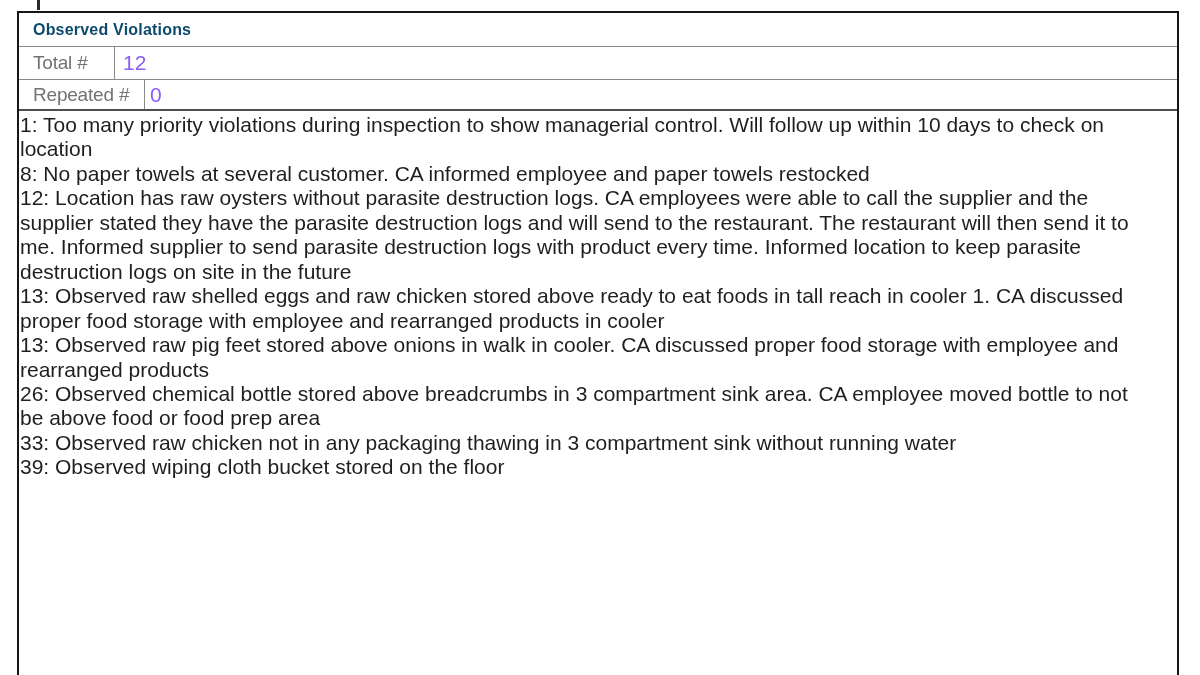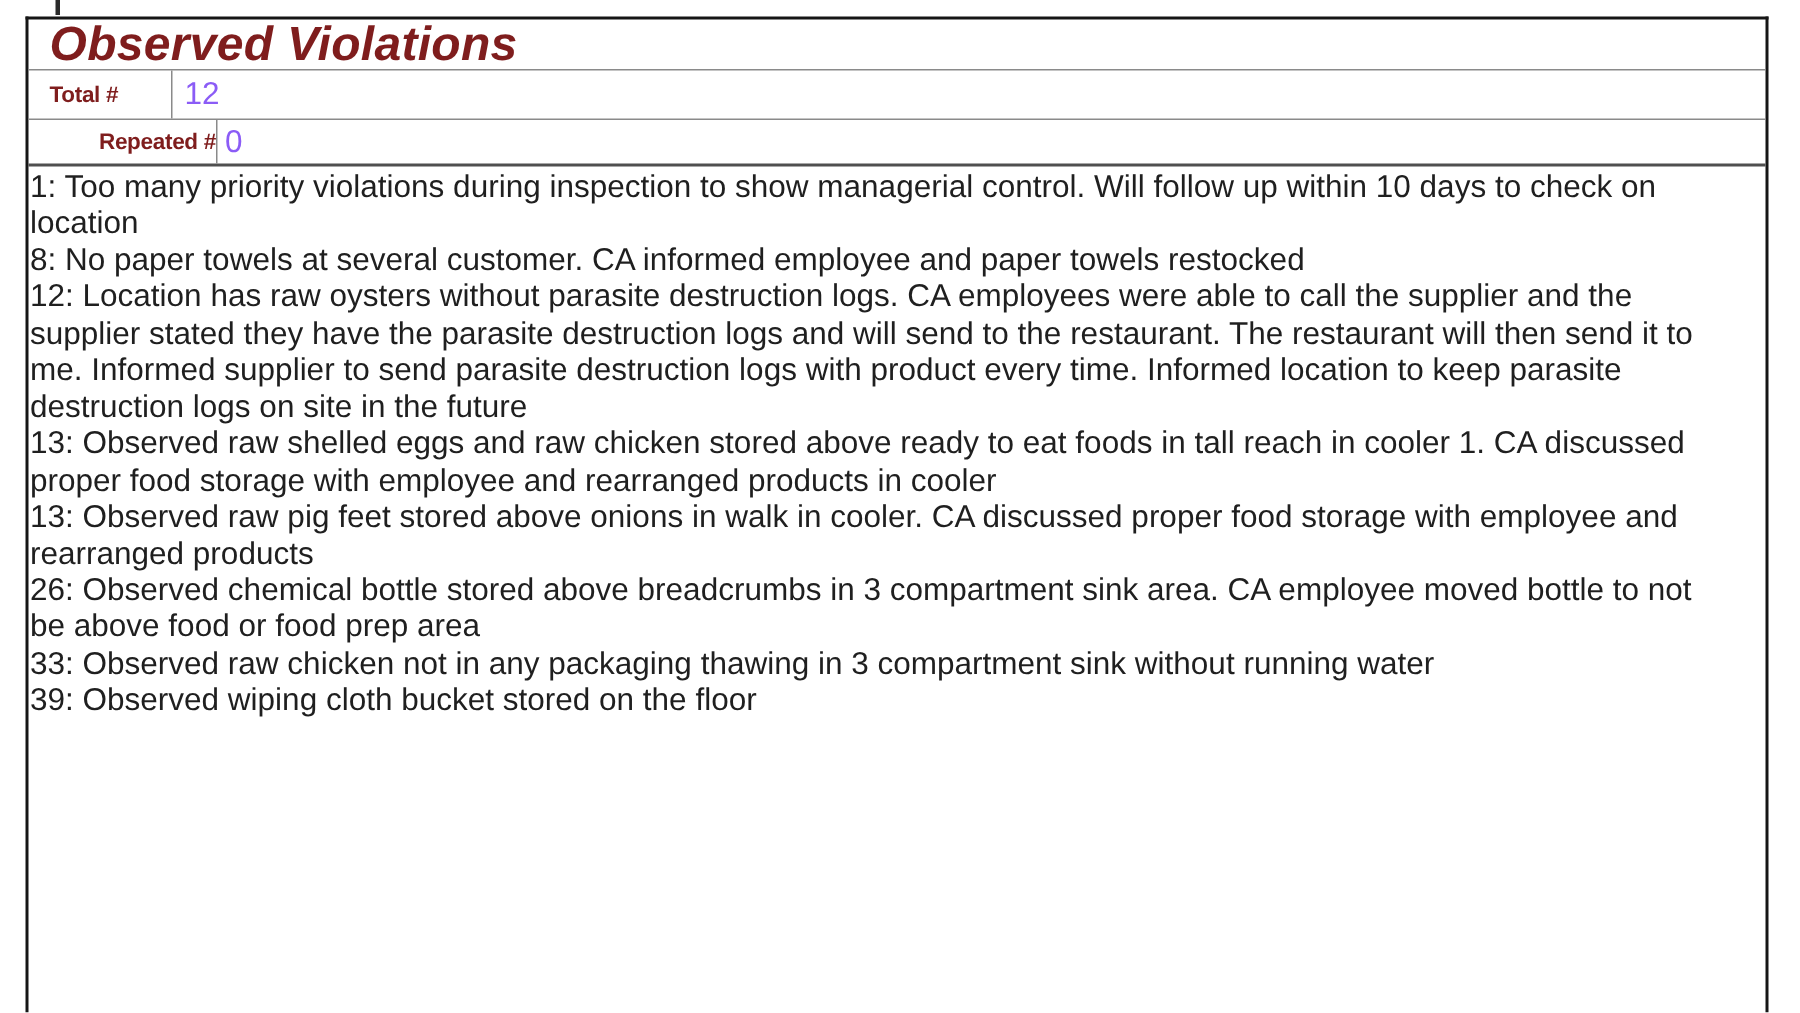--- a/index.html
+++ b/index.html
@@ -35,46 +35,45 @@
   }
   .header-row {
     height: 34px;
     box-sizing: border-box;
     border-bottom: 1px solid #8a8a8a;
     display: flex;
     align-items: center;
     padding-left: 14px;
   }
   .panel-title {
-    font-size: 32px;
+    font-size: 16px;
     font-weight: bold;
-    font-style: italic;
-    color: #7f1d1d;
+    color: #0c4a6e;
     letter-spacing: 0.2px;
   }
   .field-row {
     display: flex;
     box-sizing: border-box;
     border-bottom: 1px solid #8a8a8a;
   }
   .field-row.total { height: 33px; }
   .field-row.repeated { height: 31px; border-bottom: 2px solid #4f4f4f; }
   .field-label-cell {
     display: flex;
     align-items: center;
     padding-left: 14px;
     box-sizing: border-box;
     border-right: 1px solid #8a8a8a;
   }
   .total .field-label-cell { width: 96px; }
-  .repeated .field-label-cell { width: 126px; justify-content: flex-end; }
+  .repeated .field-label-cell { width: 126px; }
   .field-label {
-    font-size: 15px;
-    font-weight: bold;
-    color: #7f1d1d;
+    font-size: 19px;
+    font-weight: normal;
+    color: #737373;
     letter-spacing: -0.2px;
     white-space: nowrap;
   }
   .field-value-cell {
     display: flex;
     align-items: center;
     font-size: 21px;
     color: #8b5cf6;
   }
   .total .field-value-cell { padding-left: 8px; }

